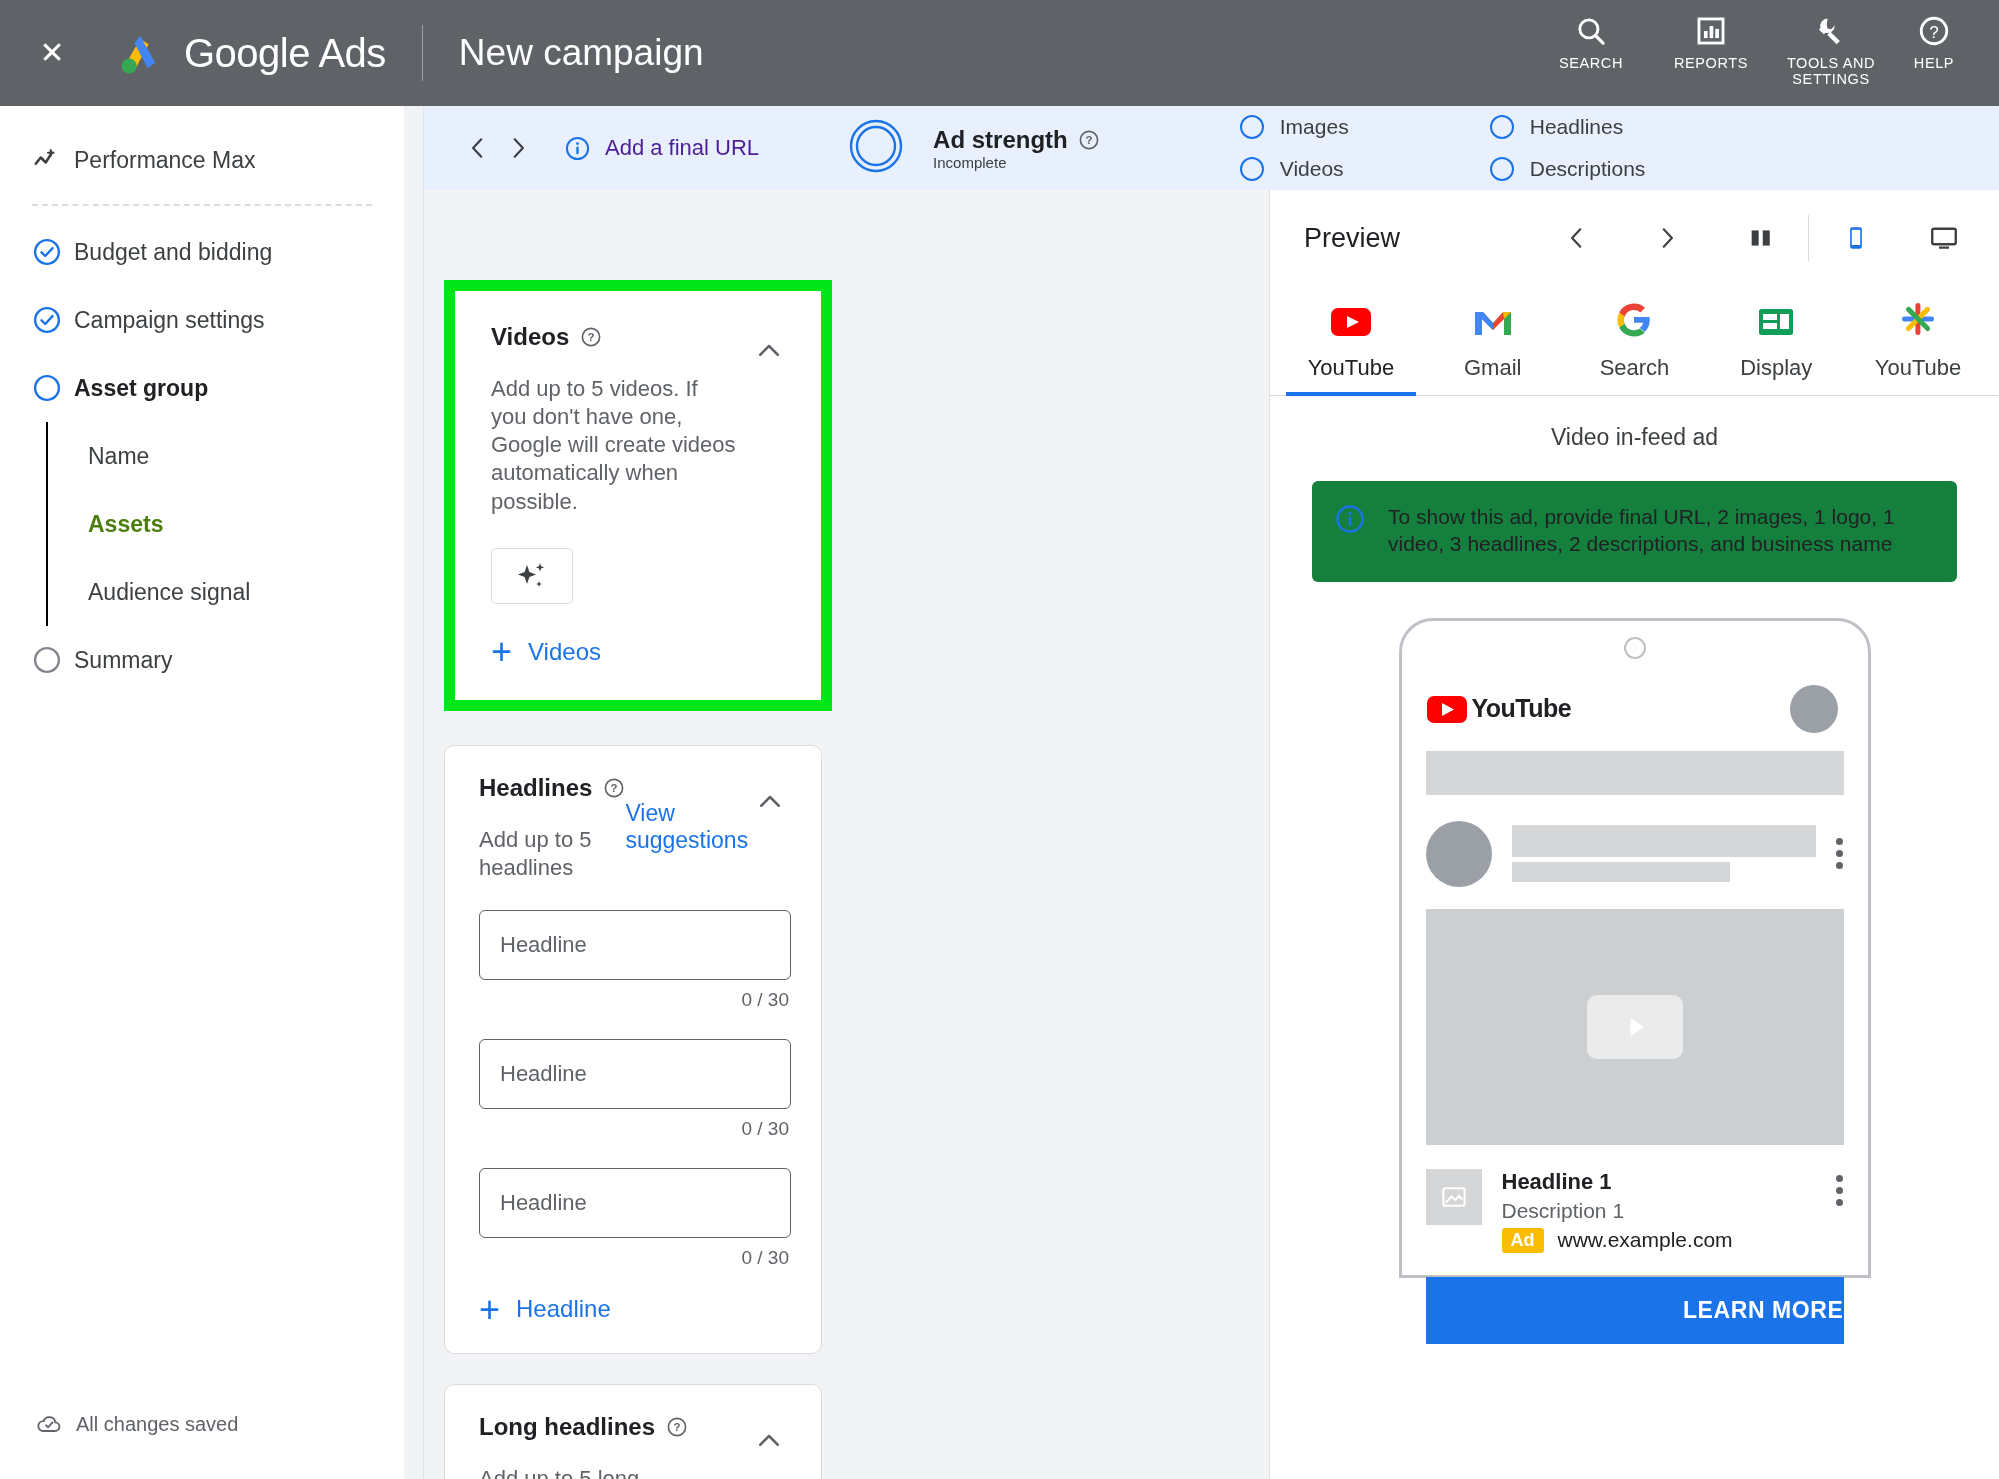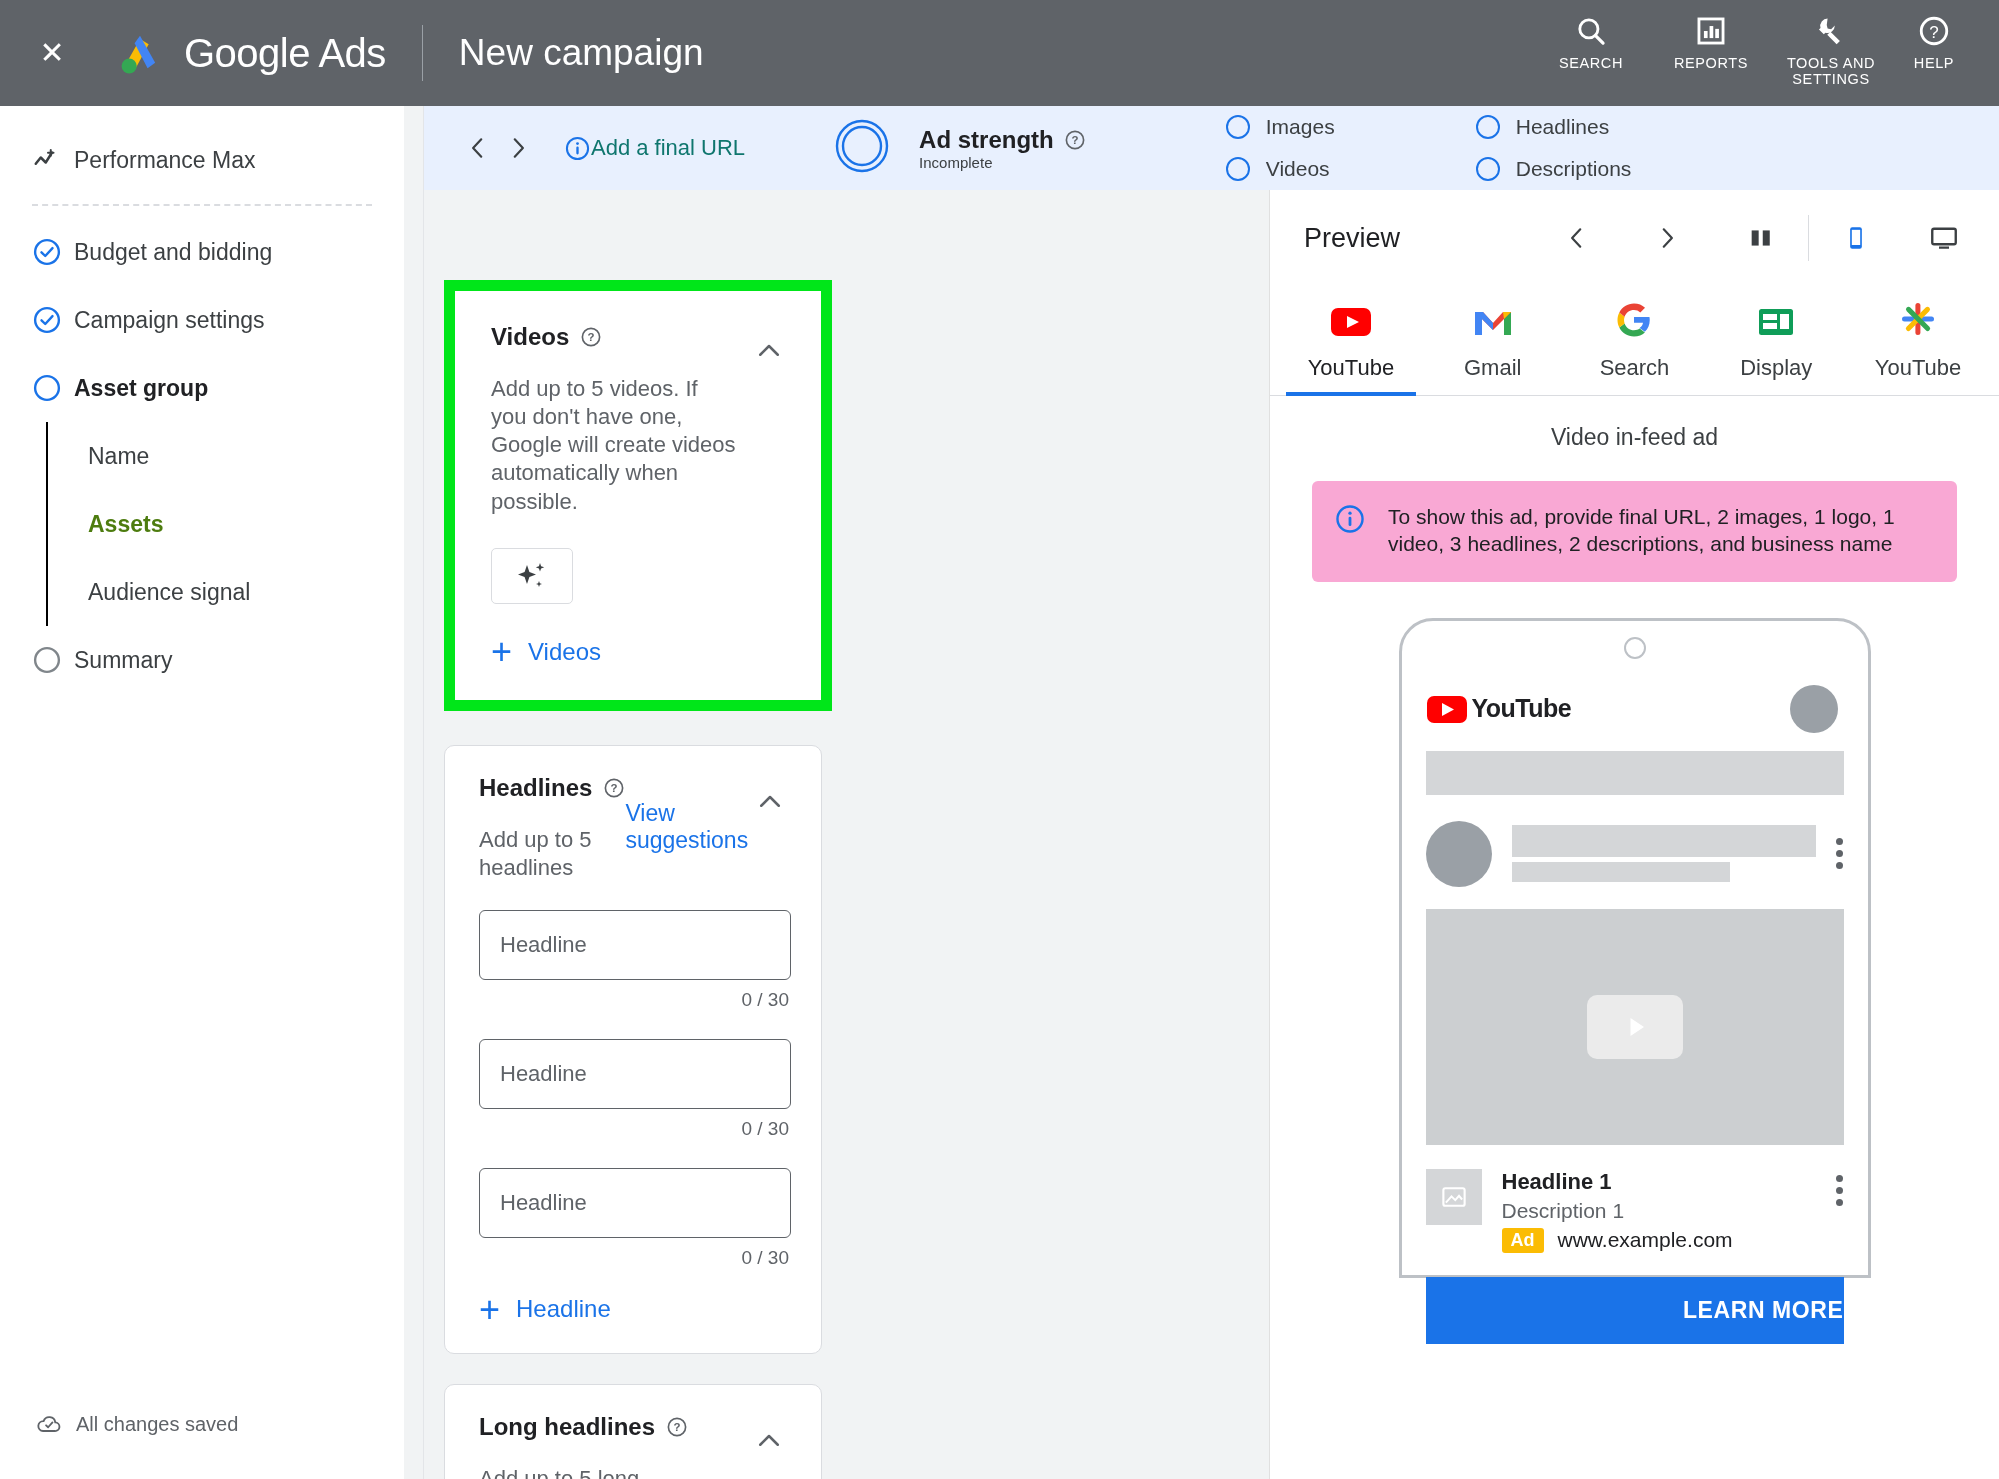--- a/index.html
+++ b/index.html
@@ -82,22 +82,22 @@
   .strength-bar {
     position: absolute; top: 0; left: 0; width: 1575px; height: 84px;
     background: #e8f0fe; display: flex; align-items: center;
     padding-left: 34px; gap: 0;
   }
   .nav-arrow {
     width: 40px; height: 40px; display: flex; align-items: center;
     justify-content: center; color: #3c4043; cursor: pointer;
   }
   .final-url {
-    display: flex; align-items: center; margin-left: 26px;
-    font-size: 22px; color: #0f766e; cursor: pointer;
+    display: flex; align-items: center; gap: 14px; margin-left: 26px;
+    font-size: 22px; color: #4c1d95; cursor: pointer;
   }
   .strength-gauge { margin-left: 88px; }
   .strength-text { margin-left: 28px; }
   .strength-title {
     display: flex; align-items: center; gap: 10px;
     font-size: 24px; font-weight: 700; color: #202124;
   }
   .strength-sub { font-size: 15px; color: #3c4043; }
   .checks {
     margin-left: 140px; display: grid; grid-template-columns: 250px 250px;
@@ -196,21 +196,21 @@
   .ptab .plabel { font-size: 22px; color: #3c4043; }
   .ptab.active .plabel { color: #202124; }
   .ptab.active::after {
     content: ""; position: absolute; bottom: -1px; left: 6px; right: 6px;
     height: 4px; background: #1a73e8;
   }
 
   .preview-body { padding: 28px 0 0 0; }
   .ad-format-label { text-align: center; font-size: 23px; color: #3c4043; }
   .info-banner {
-    margin: 30px 42px 0 42px; background: #f9a8d4; border-radius: 6px;
+    margin: 30px 42px 0 42px; background: #15803d; border-radius: 6px;
     display: flex; gap: 22px; padding: 22px 26px 24px 22px;
   }
   .info-banner .txt { font-size: 21px; color: #202124; line-height: 1.3; }
 
   
   .phone {
     margin: 36px auto 0 auto; width: 472px; height: 660px;
     border: 3px solid #bdc1c6; border-top-left-radius: 34px;
     border-top-right-radius: 34px; background: #fff; position: relative;
     padding: 0 16px;

